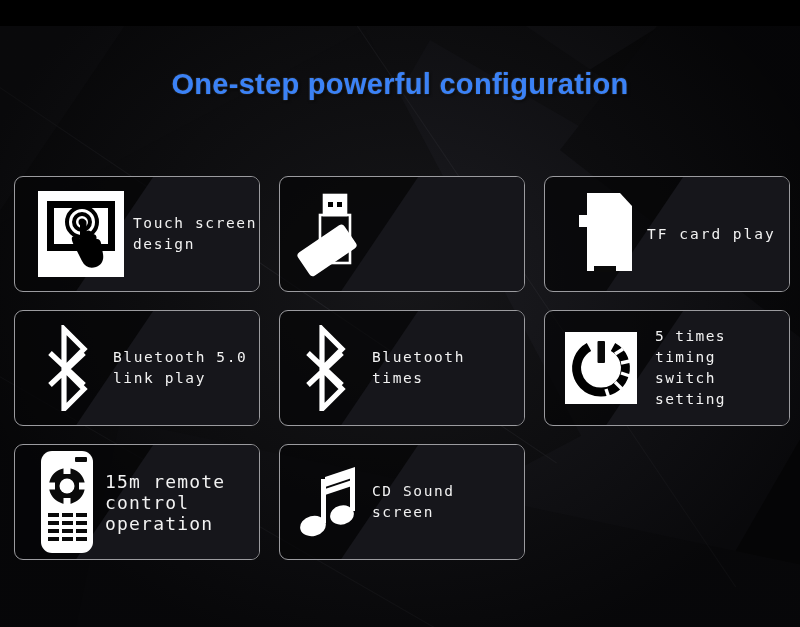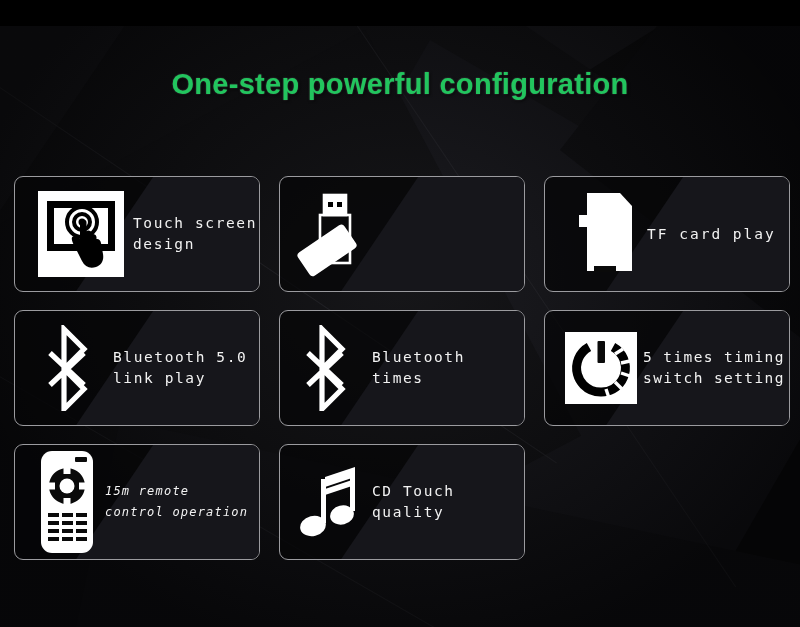--- a/index.html
+++ b/index.html
@@ -22,21 +22,21 @@
   .f6{left:560px;top:150px;width:420px;height:520px;transform:rotate(-52deg);transform-origin:0 0;background:#0c0c0f;}
   .seam{position:absolute;background:#2a2a30;opacity:.55;}
   .s1{left:-40px;top:60px;width:720px;height:1px;transform:rotate(34deg);transform-origin:0 0;}
   .s2{left:300px;top:-60px;width:780px;height:1px;transform:rotate(56deg);transform-origin:0 0;}
   .s3{left:-80px;top:330px;width:700px;height:1px;transform:rotate(30deg);transform-origin:0 0;}
   .vig{position:absolute;inset:0;background:radial-gradient(ellipse at 50% 45%,rgba(255,255,255,.035),rgba(0,0,0,.55) 78%);}
 
   
   .title{
     position:absolute;left:0;top:68px;width:800px;text-align:center;
-    font-size:29px;font-weight:bold;color:#22c55e;letter-spacing:.3px;
+    font-size:29px;font-weight:bold;color:#3b82f6;letter-spacing:.3px;
     text-shadow:0 0 2px rgba(255,255,255,.25), 1px 1px 3px rgba(0,0,0,.9);
   }
 
   
   .grid{position:absolute;left:14px;top:176px;width:772px;
         display:grid;grid-template-columns:repeat(3,246px);
         column-gap:19px;row-gap:18px;}
   .card{
     position:relative;height:116px;border:1px solid #9b9b9f;border-radius:9px;
     background:rgba(5,5,7,.72);
@@ -52,25 +52,25 @@
 
   
   .c1 .icon-wrap{width:96px;margin-left:18px;}
   .c1 .label{margin-left:4px;}
   .c2 .icon-wrap{width:84px;margin-left:12px;}
   .c3 .icon-wrap{width:84px;margin-left:18px;}
   .c4 .icon-wrap{width:82px;margin-left:16px;}
   .c5 .icon-wrap{width:84px;margin-left:8px;}
   .c6 .icon-wrap{width:84px;margin-left:14px;}
   .c7 .icon-wrap{width:76px;margin-left:14px;}
-  .c7 .label{font-size:12px;letter-spacing:1.2px;font-style:italic;}
+  .c7 .label{font-size:18px;letter-spacing:1.2px;}
   .c8 .icon-wrap{width:80px;margin-left:12px;}
   .c9 .icon-wrap{width:84px;margin-left:14px;}
   .c3 .label{letter-spacing:2px;text-align:right;}
-  .c6 .label{letter-spacing:1.4px;}
+  .c6 .label{letter-spacing:1.4px;margin-left:12px;}
 </style>
 </head>
 <body>
 
 <div id="stage">
 
   <div class="bg-base"></div>
   <div class="facet f1"></div>
   <div class="facet f2"></div>
   <div class="facet f3"></div>
@@ -226,18 +226,18 @@
       <div class="icon-wrap">
         <svg width="66" height="82" viewBox="0 0 66 82">
           <path d="M26 16 L56 6 L56 16 L26 26 Z" fill="#fff"></path>
           <path d="M26 28 L56 18 L56 24 L26 34 Z" fill="#fff"></path>
           <rect x="22" y="18" width="5" height="44" fill="#fff"></rect>
           <rect x="51" y="8" width="5" height="42" fill="#fff"></rect>
           <ellipse cx="14" cy="65" rx="13" ry="10" fill="#fff" transform="rotate(-14 14 65)"></ellipse>
           <ellipse cx="43" cy="54" rx="12" ry="9.5" fill="#fff" transform="rotate(-14 43 54)"></ellipse>
         </svg>
       </div>
-      <div class="label">CD Touch quality</div>
+      <div class="label">CD Sound screen</div>
     </div>
 
 
   </div>
 </div>
 
 </body></html>

